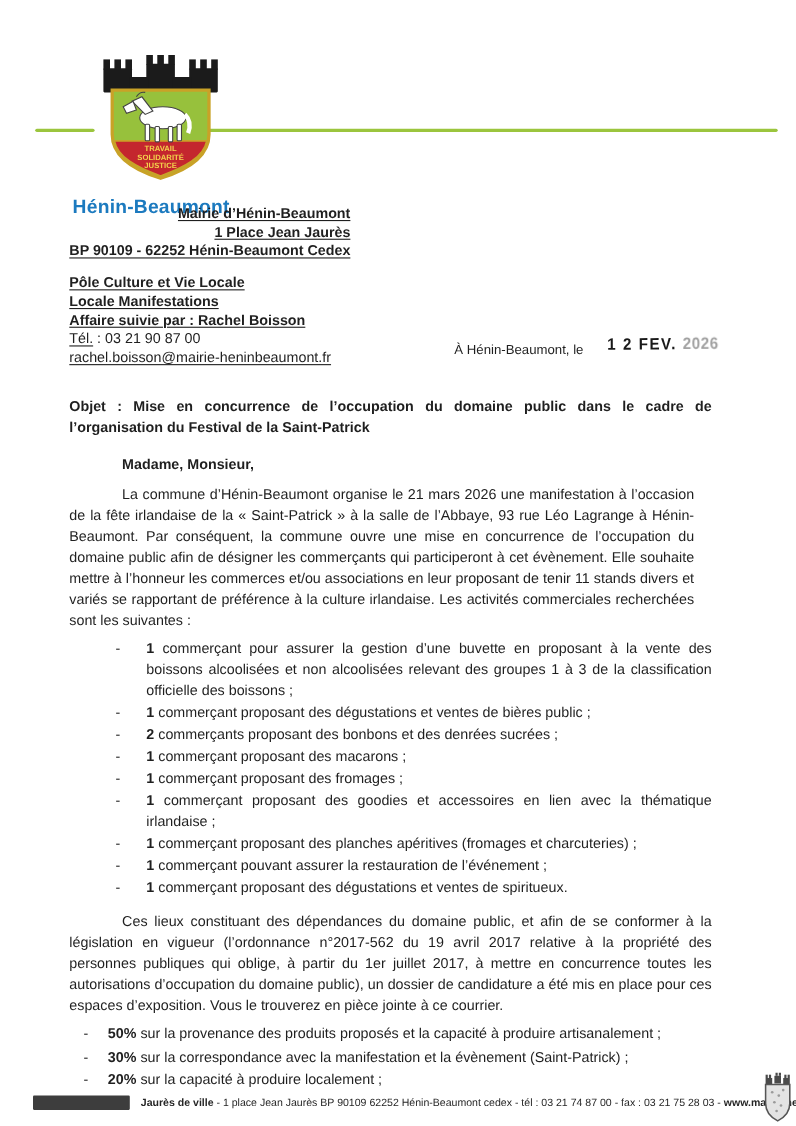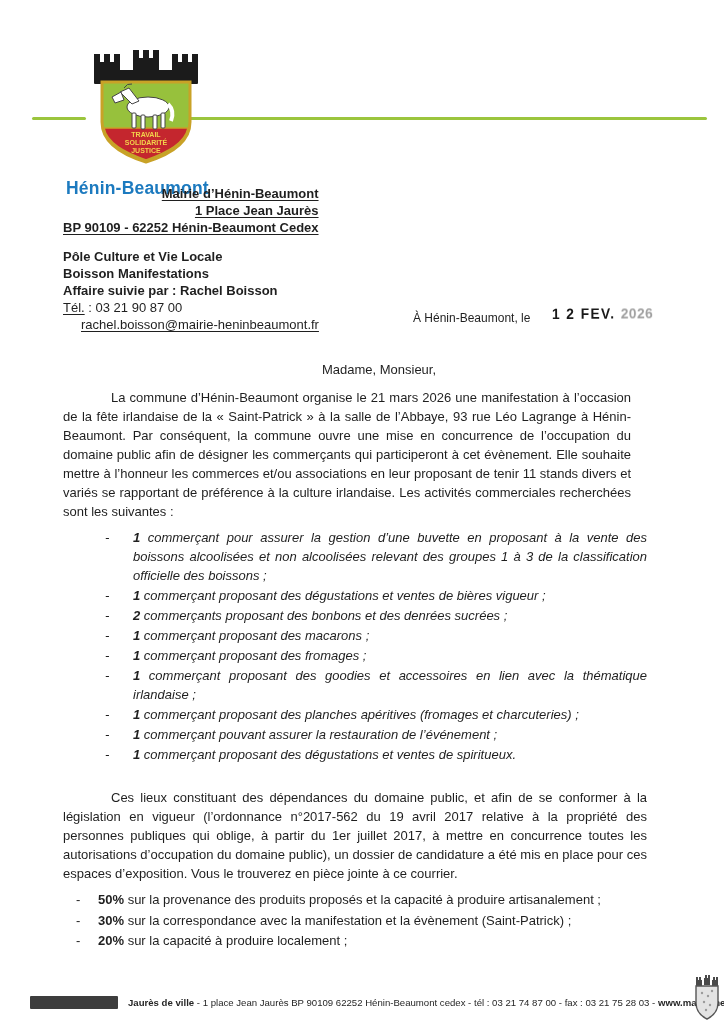--- a/index.html
+++ b/index.html
@@ -20,41 +20,41 @@
   .logo{position:absolute;left:80px;top:48px;width:132px;}
   .wordmark{
     position:absolute;left:66px;top:158px;
     font-size:17.5px;font-weight:bold;letter-spacing:.2px;
     color:#1c7abf;
     margin-top:20px;
   }
   .sender{position:absolute;left:63px;top:185px;font-size:13px;line-height:17px;font-weight:bold;}
   .sender div{text-decoration:underline;text-underline-offset:2px;text-align:right;}
   .service{position:absolute;left:63px;top:248px;font-size:13px;line-height:17px;}
-  .service .b{font-weight:bold;text-underline-offset:2px;}
+  .service .b{font-weight:bold;text-decoration:underline;text-underline-offset:2px;}
   .service .tel-label{text-decoration:underline;text-underline-offset:2px;}
-  .service .email{text-decoration:underline;text-underline-offset:2px;margin-left:18px;}
+  .service .email{text-decoration:underline;text-underline-offset:2px;}
   .dateline{position:absolute;left:413px;top:311px;font-size:12px;}
   .stamp{
     position:absolute;left:552px;top:305px;
     font-size:15px;font-weight:bold;letter-spacing:1.5px;
     color:#191919;transform:rotate(-.4deg) scaleX(.92);transform-origin:left top;
     white-space:nowrap;
   }
   .stamp .year{opacity:.42;filter:blur(.6px);letter-spacing:.5px;}
   
   .body{
     position:absolute;left:63px;top:360px;width:584px;
     font-size:13px;line-height:19px;text-align:justify;
   }
   .subject{font-weight:bold;margin:0 0 14px 0;}
-  .salutation{margin:0 0 9px 48px;text-align:center;}
+  .salutation{margin:0 0 9px 48px;text-align:left;font-weight:bold;}
   .para{margin:0 16px 7px 0;text-indent:48px;}
-  .para2{margin:24px 0 7px 0;text-indent:48px;}
-  .stand-list{margin:0 0 0 70px;padding:0;list-style:none;font-style:italic;}
+  .para2{margin:12px 0 7px 0;text-indent:48px;}
+  .stand-list{margin:0 0 0 70px;padding:0;list-style:none;}
   .stand-list li{position:relative;margin:0 0 1px 0;}
   .stand-list li::before{content:"-";position:absolute;left:-28px;top:0;}
   .crit-intro{margin:10px 0 1px 0;text-align:left;}
   .crit-list{margin:0 0 0 35px;padding:0;list-style:none;}
   .crit-list li{position:relative;margin:0 0 1px 0;text-align:left;line-height:19.5px;}
   .crit-list li::before{content:"-";position:absolute;left:-22px;top:0;}
   .num{font-weight:bold;}
   
   .footer-bar{
     position:absolute;left:30px;top:996px;width:88px;height:13px;
@@ -121,39 +121,40 @@
   <div class="wordmark">Hénin-Beaumont</div>
 
   <div class="sender">
     <div>Mairie d’Hénin-Beaumont</div>
     <div>1 Place Jean Jaurès</div>
     <div>BP 90109 - 62252 Hénin-Beaumont Cedex</div>
   </div>
 
   <div class="service">
     <div class="b">Pôle Culture et Vie Locale</div>
-    <div class="b">Boisson Manifestations</div>
+    <div class="b">Locale Manifestations</div>
     <div class="b">Affaire suivie par : Rachel Boisson</div>
     <div><span class="tel-label">Tél.</span><span> : 03 21 90 87 00</span></div>
     <div class="email">rachel.boisson@mairie-heninbeaumont.fr</div>
   </div>
 
   <div class="dateline">À Hénin-Beaumont, le</div>
   <div class="stamp">
     <span>1 2 FEV.</span>
     <span class="year">2026</span>
   </div>
 
   <div class="body">
+    <p class="subject">Objet : Mise en concurrence de l’occupation du domaine public dans le cadre de l’organisation du Festival de la Saint-Patrick</p>
     <p class="salutation">Madame, Monsieur,</p>
     <p class="para">La commune d’Hénin-Beaumont organise le 21 mars 2026 une manifestation à l’occasion de la fête irlandaise de la « Saint-Patrick » à la salle de l’Abbaye, 93 rue Léo Lagrange à Hénin-Beaumont. Par conséquent, la commune ouvre une mise en concurrence de l’occupation du domaine public afin de désigner les commerçants qui participeront à cet évènement. Elle souhaite mettre à l’honneur les commerces et/ou associations en leur proposant de tenir 11 stands divers et variés se rapportant de préférence à la culture irlandaise. Les activités commerciales recherchées sont les suivantes :</p>
 
     <ul class="stand-list">
       <li><span class="num">1</span><span> commerçant pour assurer la gestion d’une buvette en proposant à la vente des boissons alcoolisées et non alcoolisées relevant des groupes 1 à 3 de la classification officielle des boissons ;</span></li>
-      <li><span class="num">1</span><span> commerçant proposant des dégustations et ventes de bières vigueur ;</span></li>
+      <li><span class="num">1</span><span> commerçant proposant des dégustations et ventes de bières public ;</span></li>
       <li><span class="num">2</span><span> commerçants proposant des bonbons et des denrées sucrées ;</span></li>
       <li><span class="num">1</span><span> commerçant proposant des macarons ;</span></li>
       <li><span class="num">1</span><span> commerçant proposant des fromages ;</span></li>
       <li><span class="num">1</span><span> commerçant proposant des goodies et accessoires en lien avec la thématique irlandaise ;</span></li>
       <li><span class="num">1</span><span> commerçant proposant des planches apéritives (fromages et charcuteries) ;</span></li>
       <li><span class="num">1</span><span> commerçant pouvant assurer la restauration de l’événement ;</span></li>
       <li><span class="num">1</span><span> commerçant proposant des dégustations et ventes de spiritueux.</span></li>
     </ul>
 
     <p class="para2">Ces lieux constituant des dépendances du domaine public, et afin de se conformer à la législation en vigueur (l’ordonnance n°2017-562 du 19 avril 2017 relative à la propriété des personnes publiques qui oblige, à partir du 1er juillet 2017, à mettre en concurrence toutes les autorisations d’occupation du domaine public), un dossier de candidature a été mis en place pour ces espaces d’exposition. Vous le trouverez en pièce jointe à ce courrier.</p>

